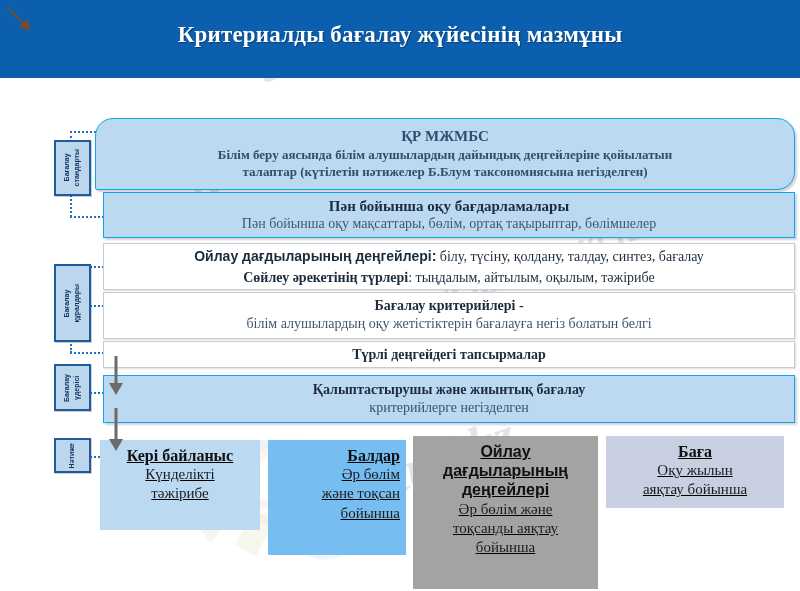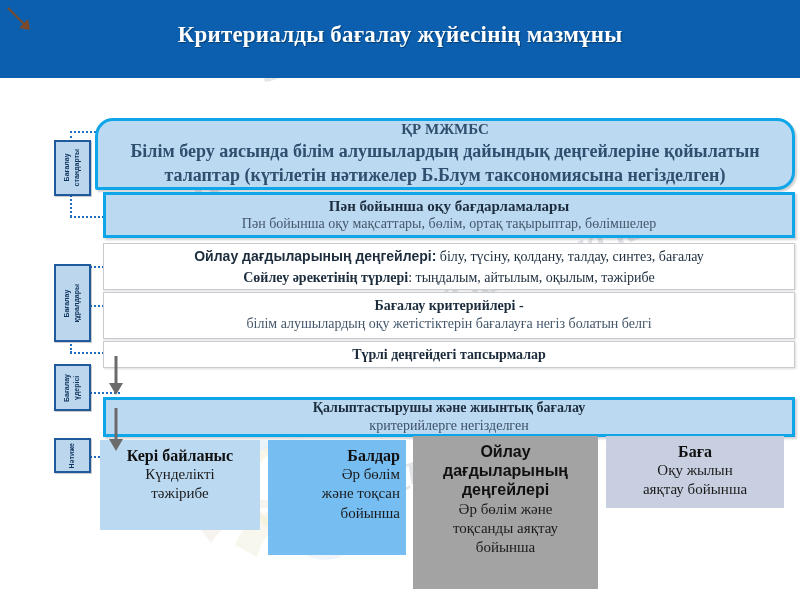--- a/index.html
+++ b/index.html
@@ -71,38 +71,38 @@
   .s3{left:54px;top:364px;width:33px;height:43px;}
   .s4{left:54px;top:438px;width:33px;height:31px;}
 
   
   .dot-h{position:absolute;border-top:2px dotted #1f6fc4;z-index:2;}
   .dot-v{position:absolute;border-left:2px dotted #1f6fc4;z-index:2;}
 
   
   .box{position:absolute;z-index:3;box-sizing:border-box;}
   .b-blue{
-    background:#bcd9f2;border:3px solid #0ea5e9;
+    background:#bcd9f2;border:1px solid #0ea5e9;
     box-shadow:2px 2px 2px rgba(0,0,0,.18);
   }
   .b-white{
     background:#ffffff;border:1px solid #c8ccd0;
     box-shadow:1px 1px 2px rgba(0,0,0,.14);
   }
   .box-inner{
     width:100%;height:100%;
     display:flex;flex-direction:column;align-items:center;justify-content:center;
     text-align:center;color:#2a3d52;
   }
 
   
   #box1{left:95px;top:118px;width:700px;height:72px;border-radius:18px 18px 18px 2px;}
   #box1 .box-inner{color:#2f4f6e;}
   #box1 .l1{font-size:15px;font-weight:700;line-height:1.25;}
-  #box1 .l2{font-size:18px;font-weight:700;line-height:1.35;}
+  #box1 .l2{font-size:13px;font-weight:700;line-height:1.35;}
 
   
   #box2{left:103px;top:192px;width:692px;height:46px;}
   #box2 .l1{font-size:15px;font-weight:700;color:#1c2c3c;line-height:1.2;}
   #box2 .l2{font-size:14px;font-weight:400;color:#44576b;line-height:1.3;}
 
   
   #box3{left:103px;top:243px;width:692px;height:47px;}
   #box3 .ln{font-size:14px;color:#1c2c3c;line-height:1.5;}
   #box3 .ln b{font-weight:700;}
@@ -111,30 +111,30 @@
   
   #box4{left:103px;top:292px;width:692px;height:47px;}
   #box4 .l1{font-size:14px;font-weight:700;color:#1c2c3c;line-height:1.3;}
   #box4 .l2{font-size:14px;font-weight:400;color:#44576b;line-height:1.35;}
 
   
   #box5{left:103px;top:341px;width:692px;height:27px;}
   #box5 .l1{font-size:14px;font-weight:700;color:#1c2c3c;}
 
   
-  #box6{left:103px;top:397px;width:692px;height:40px;}
+  #box6{left:103px;top:375px;width:692px;height:48px;}
   #box6 .l1{font-size:14px;font-weight:700;color:#1c2c3c;line-height:1.3;}
   #box6 .l2{font-size:14px;font-weight:400;color:#3c5066;line-height:1.3;}
 
   
   .arrow{position:absolute;z-index:5;}
 
   
   .res{position:absolute;z-index:3;box-sizing:border-box;padding:6px 6px 0 6px;
-       display:flex;flex-direction:column;align-items:center;text-align:center;}
+       display:flex;flex-direction:column;align-items:center;text-align:center;text-decoration:underline;}
   .res .rt{font-size:16px;font-weight:700;color:#101010;line-height:1.2;}
   .res .rb{font-size:15px;font-weight:400;color:#1b1b1b;line-height:1.28;}
   #res1{left:100px;top:440px;width:160px;height:90px;background:#bcd9f2;}
   #res2{left:268px;top:440px;width:138px;height:115px;background:#76bdf2;align-items:flex-end;}
   #res3{left:413px;top:436px;width:185px;height:153px;background:#a3a3a3;}
   #res3 .rt{font-family:"Liberation Sans", sans-serif;font-size:16px;}
   #res4{left:606px;top:436px;width:178px;height:72px;background:#c7cfe0;}
 </style>
 </head>
 <body>

